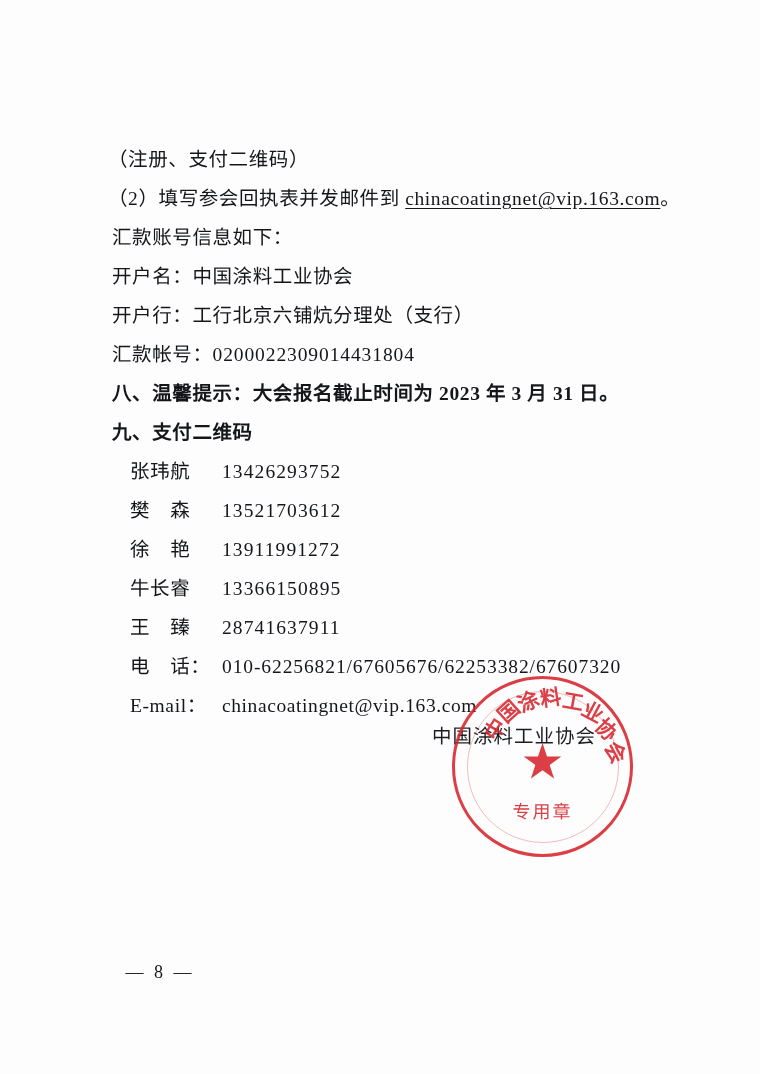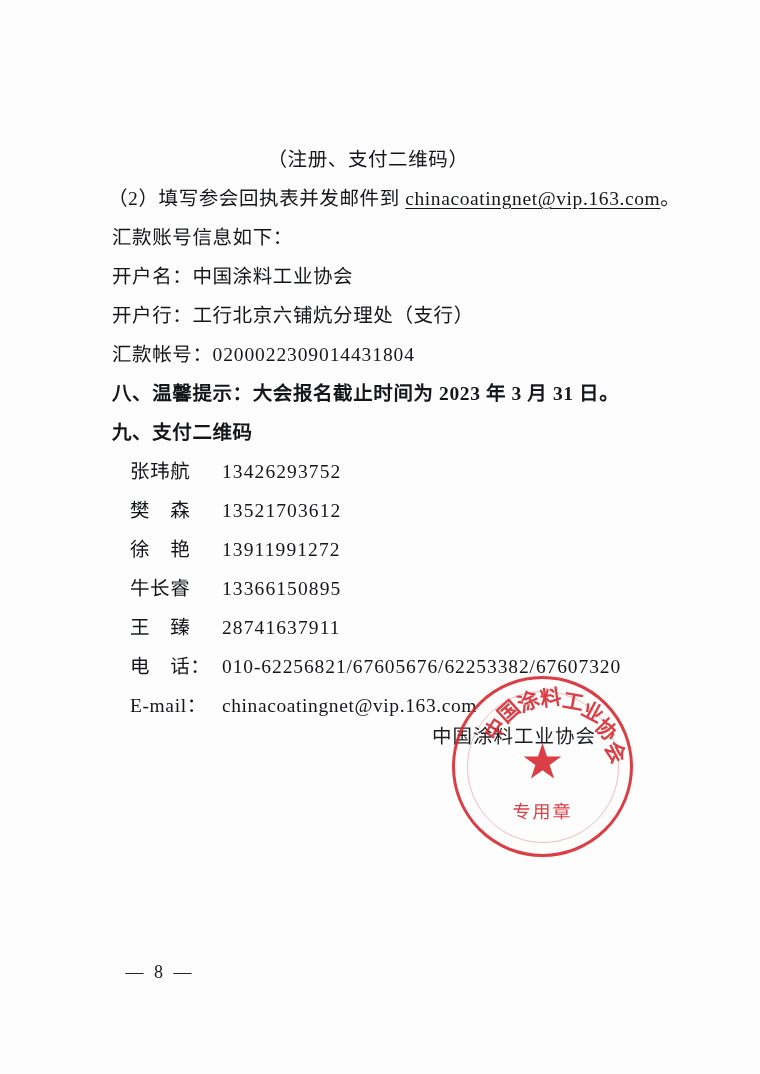--- a/index.html
+++ b/index.html
@@ -22,21 +22,20 @@
     top: 140px;
     width: 560px;
   }
   .line {
     font-size: 19.5px;
     line-height: 39px;
     white-space: nowrap;
     letter-spacing: 0.6px;
   }
   .centered {
-    text-align: center;
     padding-right: 40px;
   }
   .bold {
     font-weight: 700;
   }
   .indent1 {
     padding-left: 4px;
   }
   .indent2 {
     padding-left: 22px;

